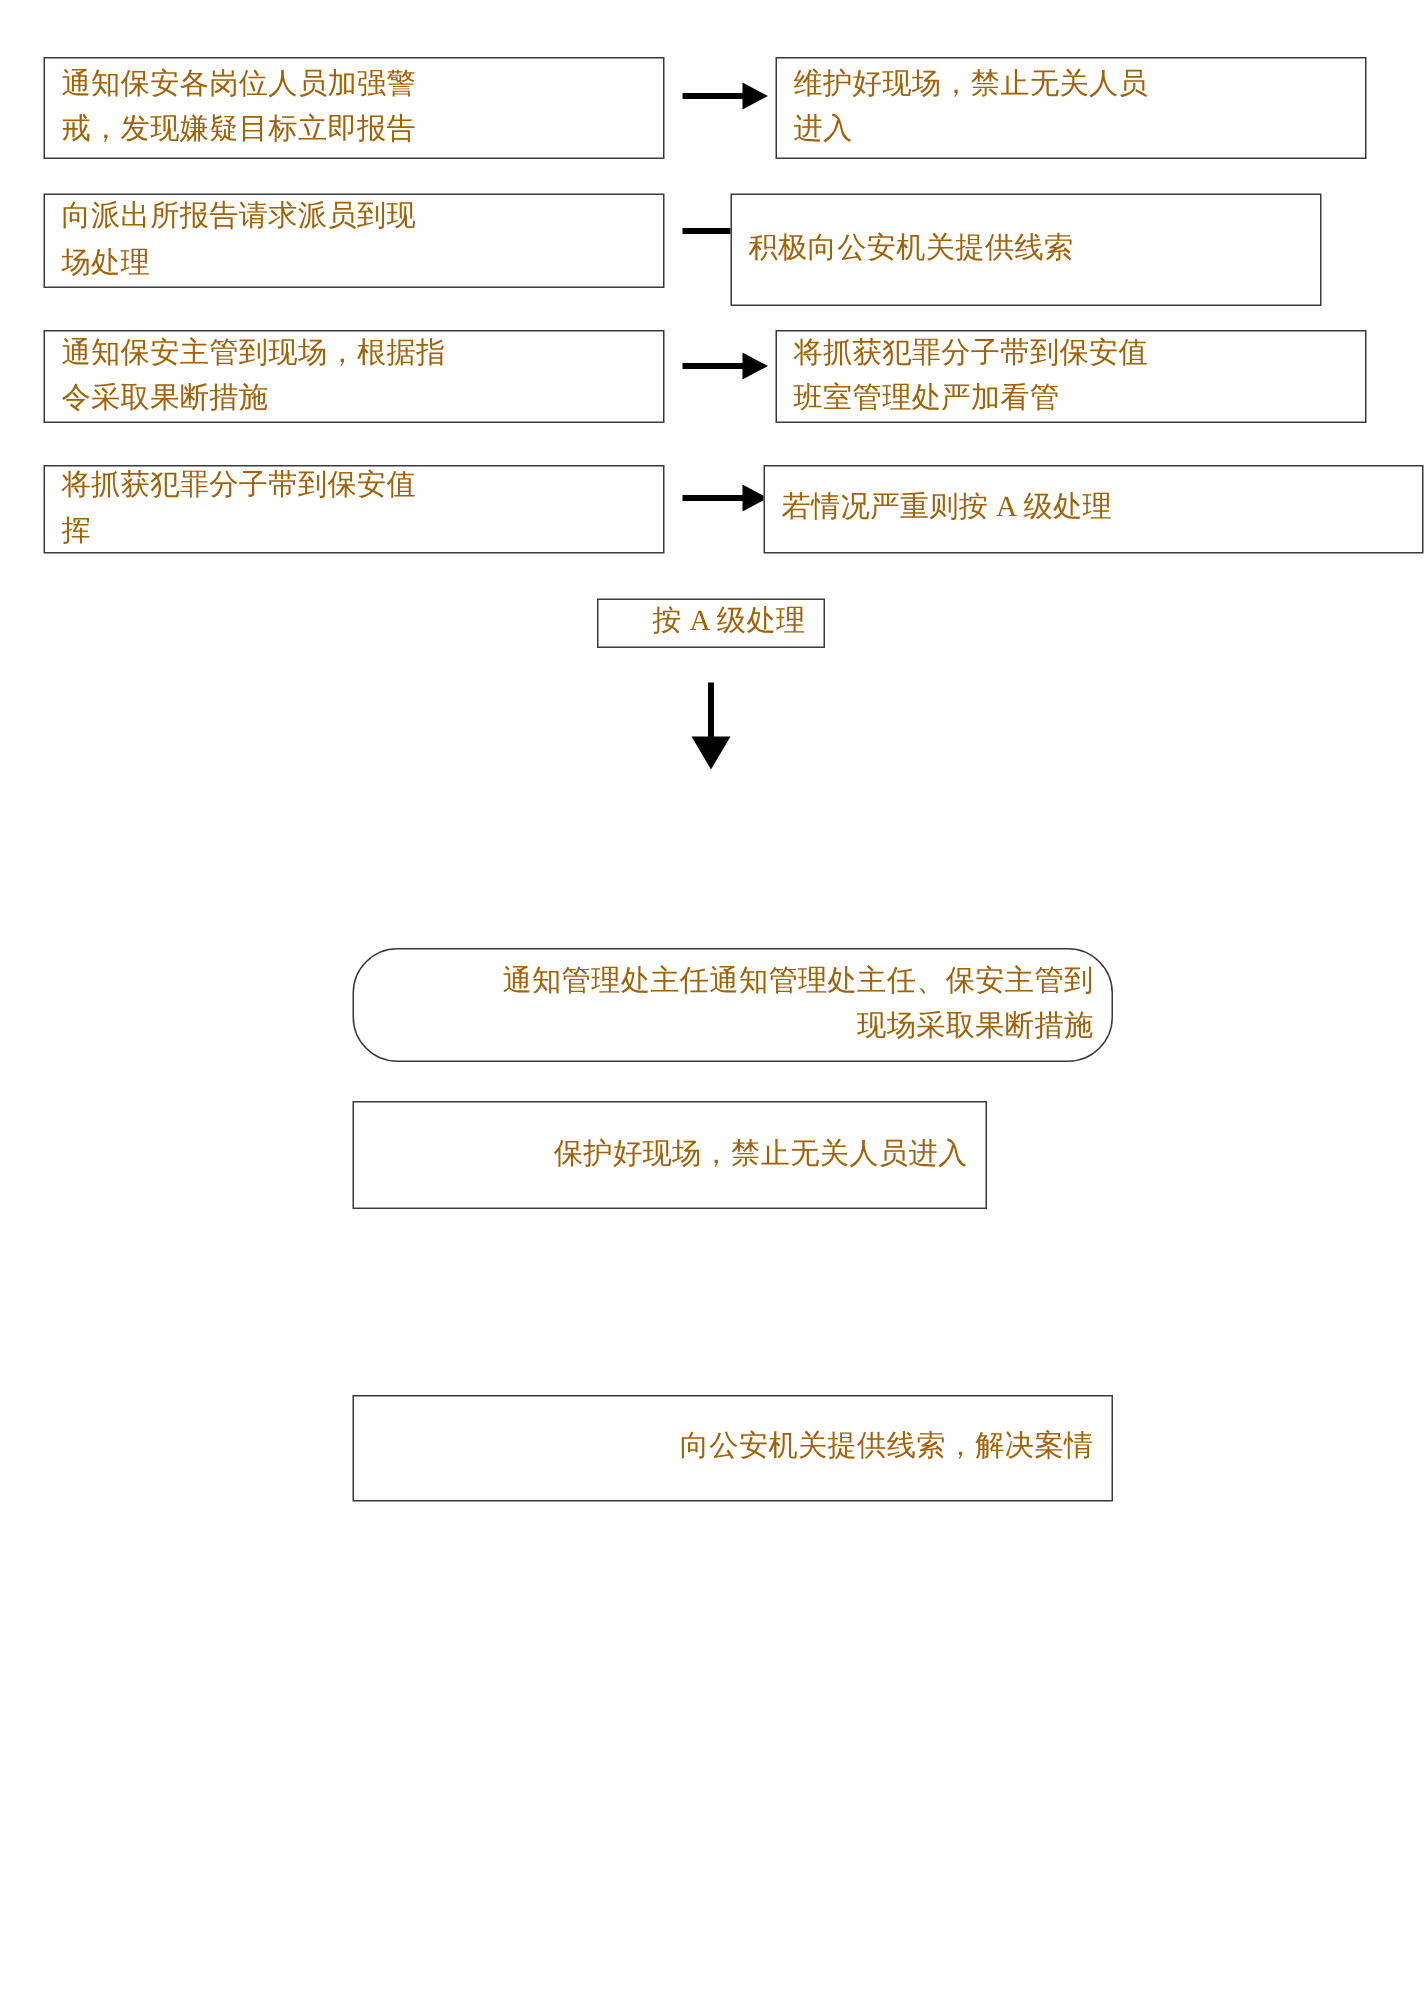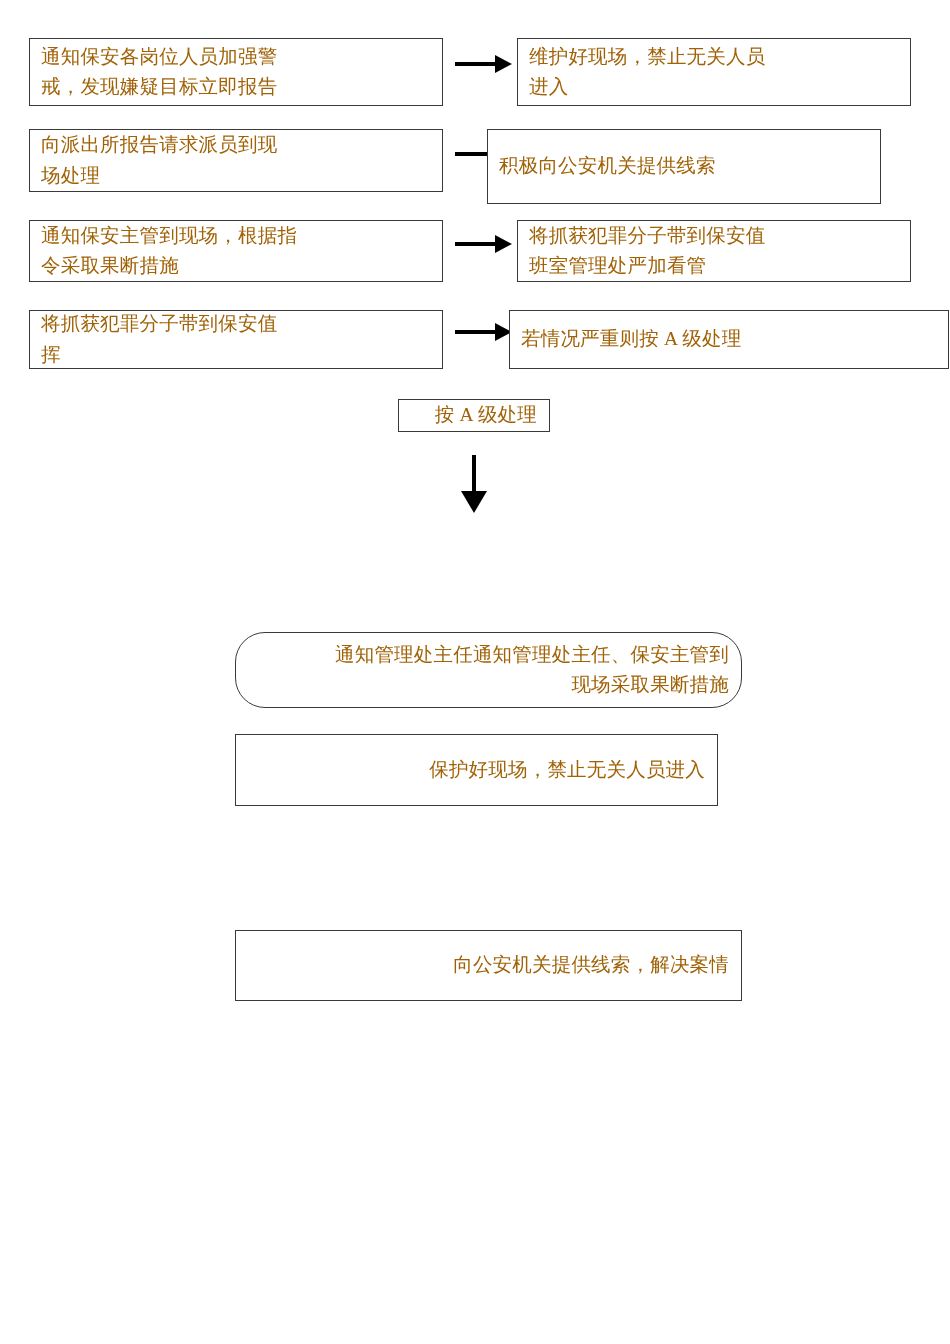--- a/index.html
+++ b/index.html
@@ -180,21 +180,21 @@
     <span class="shaft" style="height:38px;"></span>
     <span class="head" style="top:36px;"></span>
   </div>
 
 
   <div class="box center-col" style="left:235px; top:632px; width:507px; height:76px;border-radius:30px;">
     <span class="txt">通知管理处主任通知管理处主任、保安主管到
 现场采取果断措施</span>
   </div>
 
-  <div class="box center-col" style="left:235px; top:734px; width:483px; height:72px;">
+  <div class="box center-col" style="left:235px; top:734px; width:423px; height:72px;">
     <span class="txt">保护好现场，禁止无关人员进入</span>
   </div>
 
 
   <div class="box center-col" style="left:235px; top:930px; width:507px; height:71px;">
     <span class="txt">向公安机关提供线索，解决案情</span>
   </div>
 
 </div>
 

